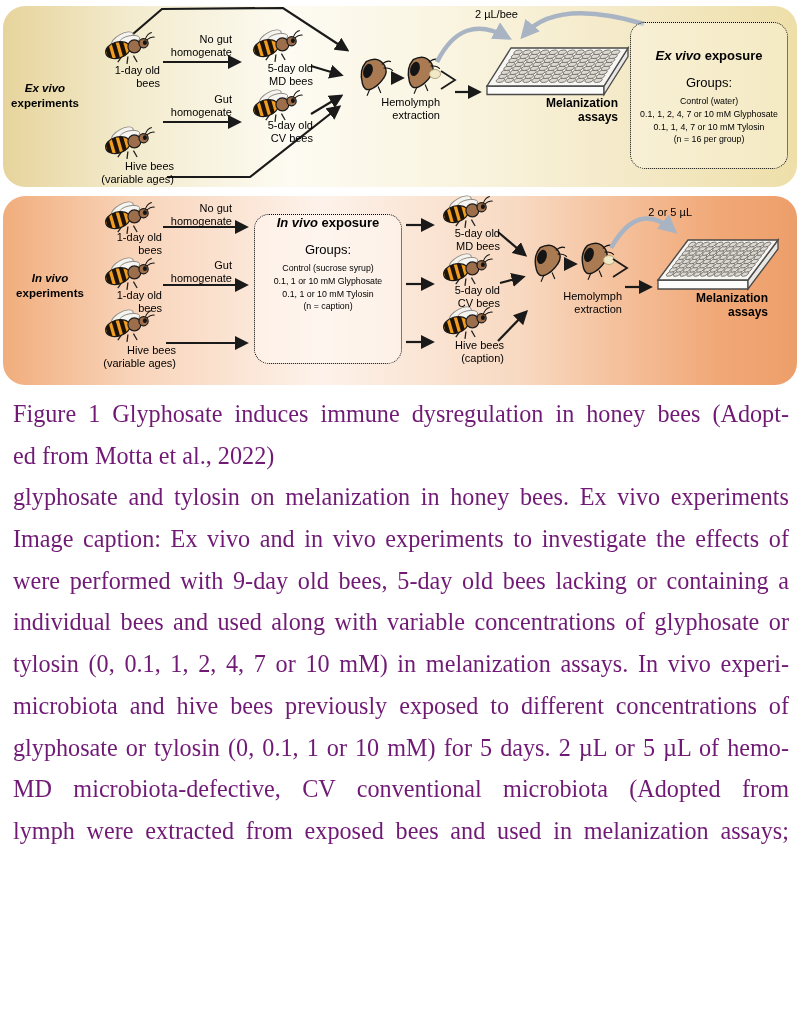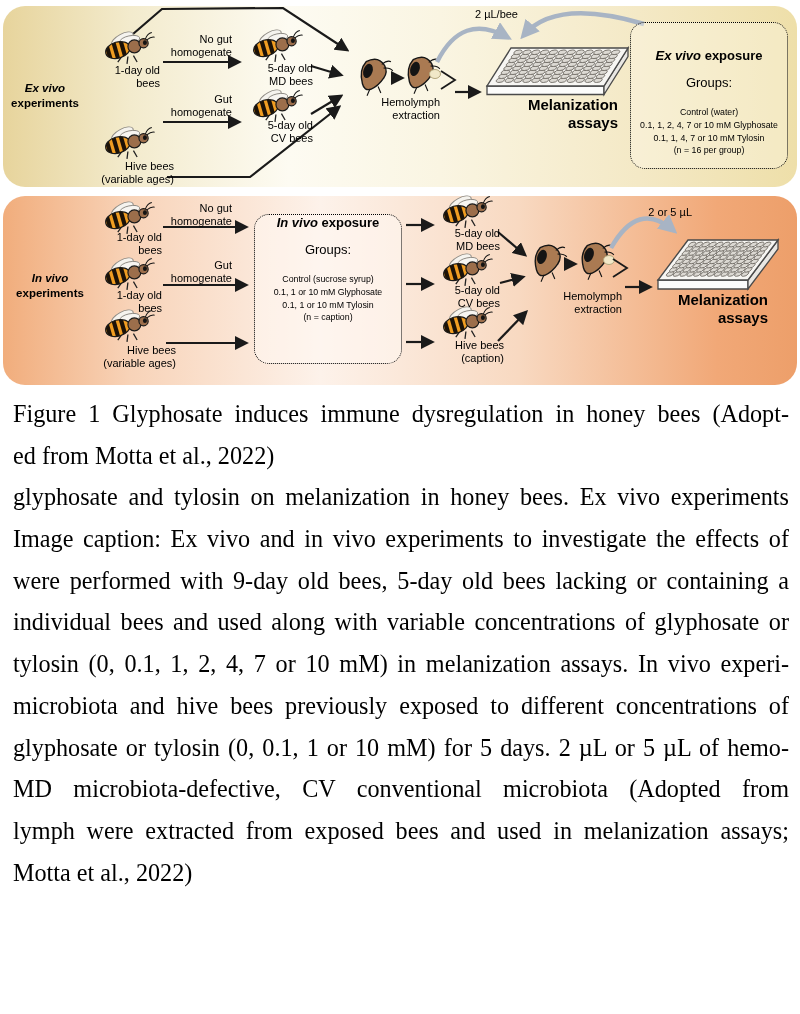--- a/index.html
+++ b/index.html
@@ -5,35 +5,35 @@
   html,body{margin:0;padding:0;background:#ffffff;}
   .stage{position:relative;width:800px;height:1014px;background:#ffffff;overflow:hidden;
          font-family:"Liberation Sans",sans-serif;color:#000;}
   .panel{position:absolute;left:3px;width:794px;border-radius:22px;}
   .panel.exvivo{top:6px;height:181px;
     background:linear-gradient(90deg,#e7d49c 0%,#f3ebcd 16%,#fdfbf2 36%,#faf5e2 55%,#f4e9c6 80%,#eedfa9 100%);}
   .panel.invivo{top:196px;height:189px;
     background:linear-gradient(90deg,#f1ad7c 0%,#f8d3b8 16%,#fdf2ea 40%,#f8d9c1 65%,#f1a877 90%,#ed9f6a 100%);}
   svg.overlay{position:absolute;left:0;top:0;}
   .lbl{position:absolute;text-align:right;font-size:11px;line-height:1.18;}
-  .lbl.bold{font-weight:bold;font-size:15px;}
+  .lbl.bold{font-weight:bold;font-size:12px;}
   .plabel{position:absolute;text-align:center;font-weight:bold;font-size:11.5px;line-height:1.3;}
   .plabel .it{font-style:italic;}
   .exposure{position:absolute;border:1.6px dotted #000;border-radius:15px;text-align:center;box-sizing:border-box;}
   .exposure.ex{left:630px;top:22px;width:158px;height:147px;background:rgba(255,253,242,0.35);}
   .exposure.in{left:254px;top:214px;width:148px;height:150px;background:rgba(255,248,243,0.55);}
   .exposure .title{font-weight:bold;font-size:13px;}
   .exposure.ex .title{margin-top:25px;}
   .exposure.in .title{}
   .exposure .title .it{font-style:italic;}
   .exposure .groups{font-size:13px;margin-top:12px;}
-  .exposure .items{font-size:8.8px;line-height:1.45;margin-top:16px;}
+  .exposure .items{font-size:8.8px;line-height:1.45;margin-top:5px;}
   g.wells ellipse{fill:#dcd9d3;stroke:#6e6a63;stroke-width:0.9;}
   .caption{position:absolute;left:13px;top:400px;width:776px;
-           font-family:"Liberation Serif",serif;font-size:24.2px;color:#000000;}
+           font-family:"Liberation Serif",serif;font-size:24.2px;color:#701a75;}
   .caption .cl{height:41.7px;white-space:nowrap;}
   .caption .cl.just{white-space:normal;text-align:justify;text-align-last:justify;
                     overflow:hidden;height:41.7px;}
 </style>
 </head>
 <body>
 
 <div class="stage">
 
   <div class="panel exvivo"></div>
@@ -452,16 +452,15 @@
     <div class="cl">ed from Motta et al., 2022)</div>
     <div class="cl just">glyphosate and tylosin on melanization in honey bees. Ex vivo experiments</div>
     <div class="cl just">Image caption: Ex vivo and in vivo experiments to investigate the effects of</div>
     <div class="cl just">were performed with 9-day old bees, 5-day old bees lacking or containing a</div>
     <div class="cl just">individual bees and used along with variable concentrations of glyphosate or</div>
     <div class="cl just">tylosin (0, 0.1, 1, 2, 4, 7 or 10 mM) in melanization assays. In vivo experi-</div>
     <div class="cl just">microbiota and hive bees previously exposed to different concentrations of</div>
     <div class="cl just">glyphosate or tylosin (0, 0.1, 1 or 10 mM) for 5 days. 2 µL or 5 µL of hemo-</div>
     <div class="cl just">MD microbiota-defective, CV conventional microbiota (Adopted from</div>
     <div class="cl just">lymph were extracted from exposed bees and used in melanization assays;</div>
-    <div class="cl">Motta et al., 2022)</div>
   </div>
 
 </div>
 
 </body></html>

